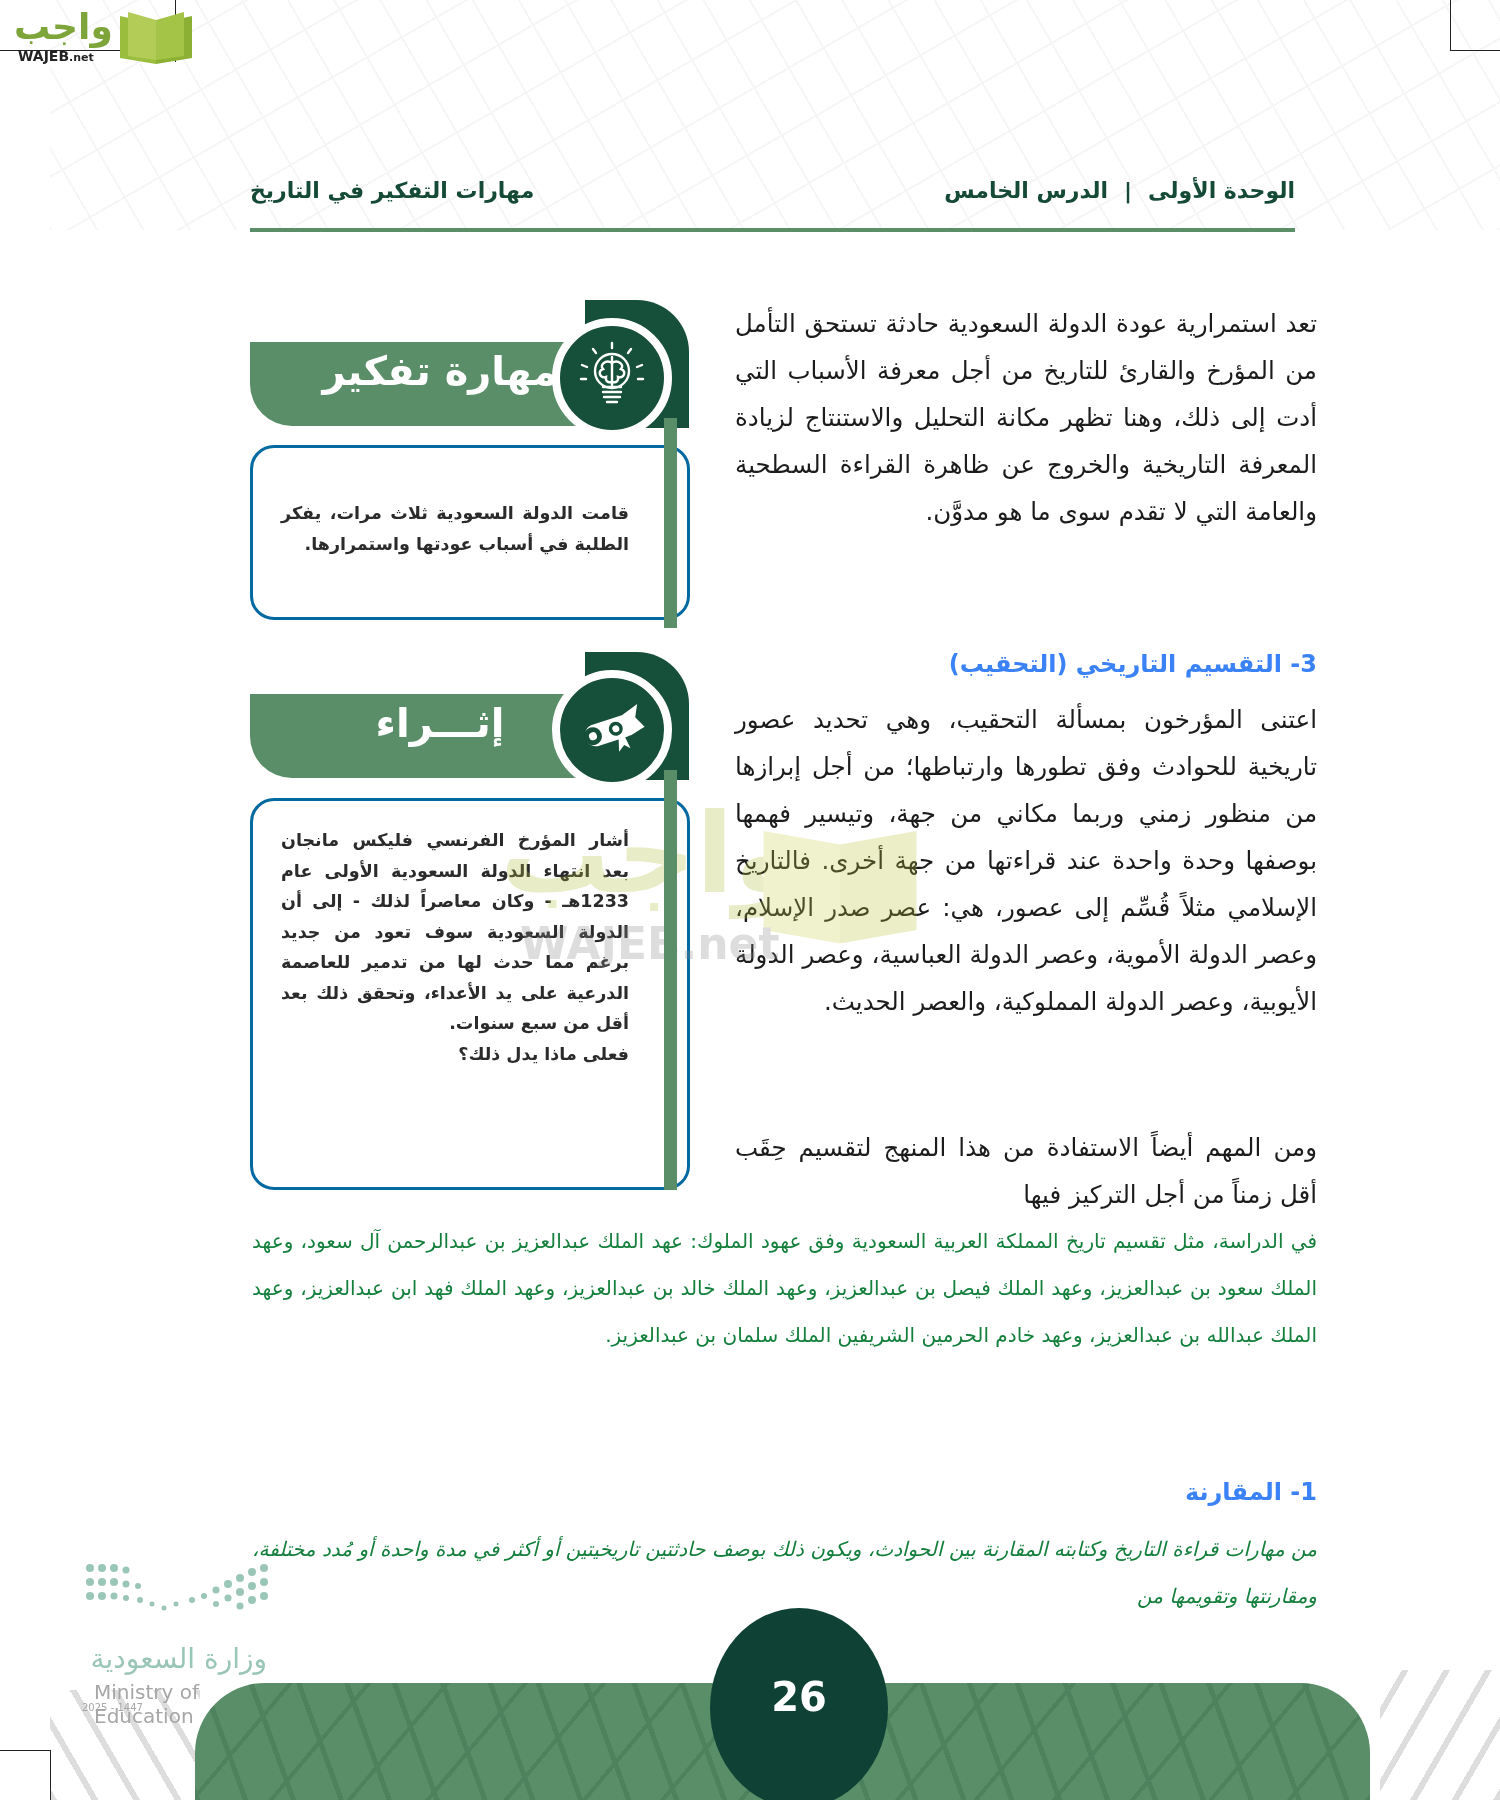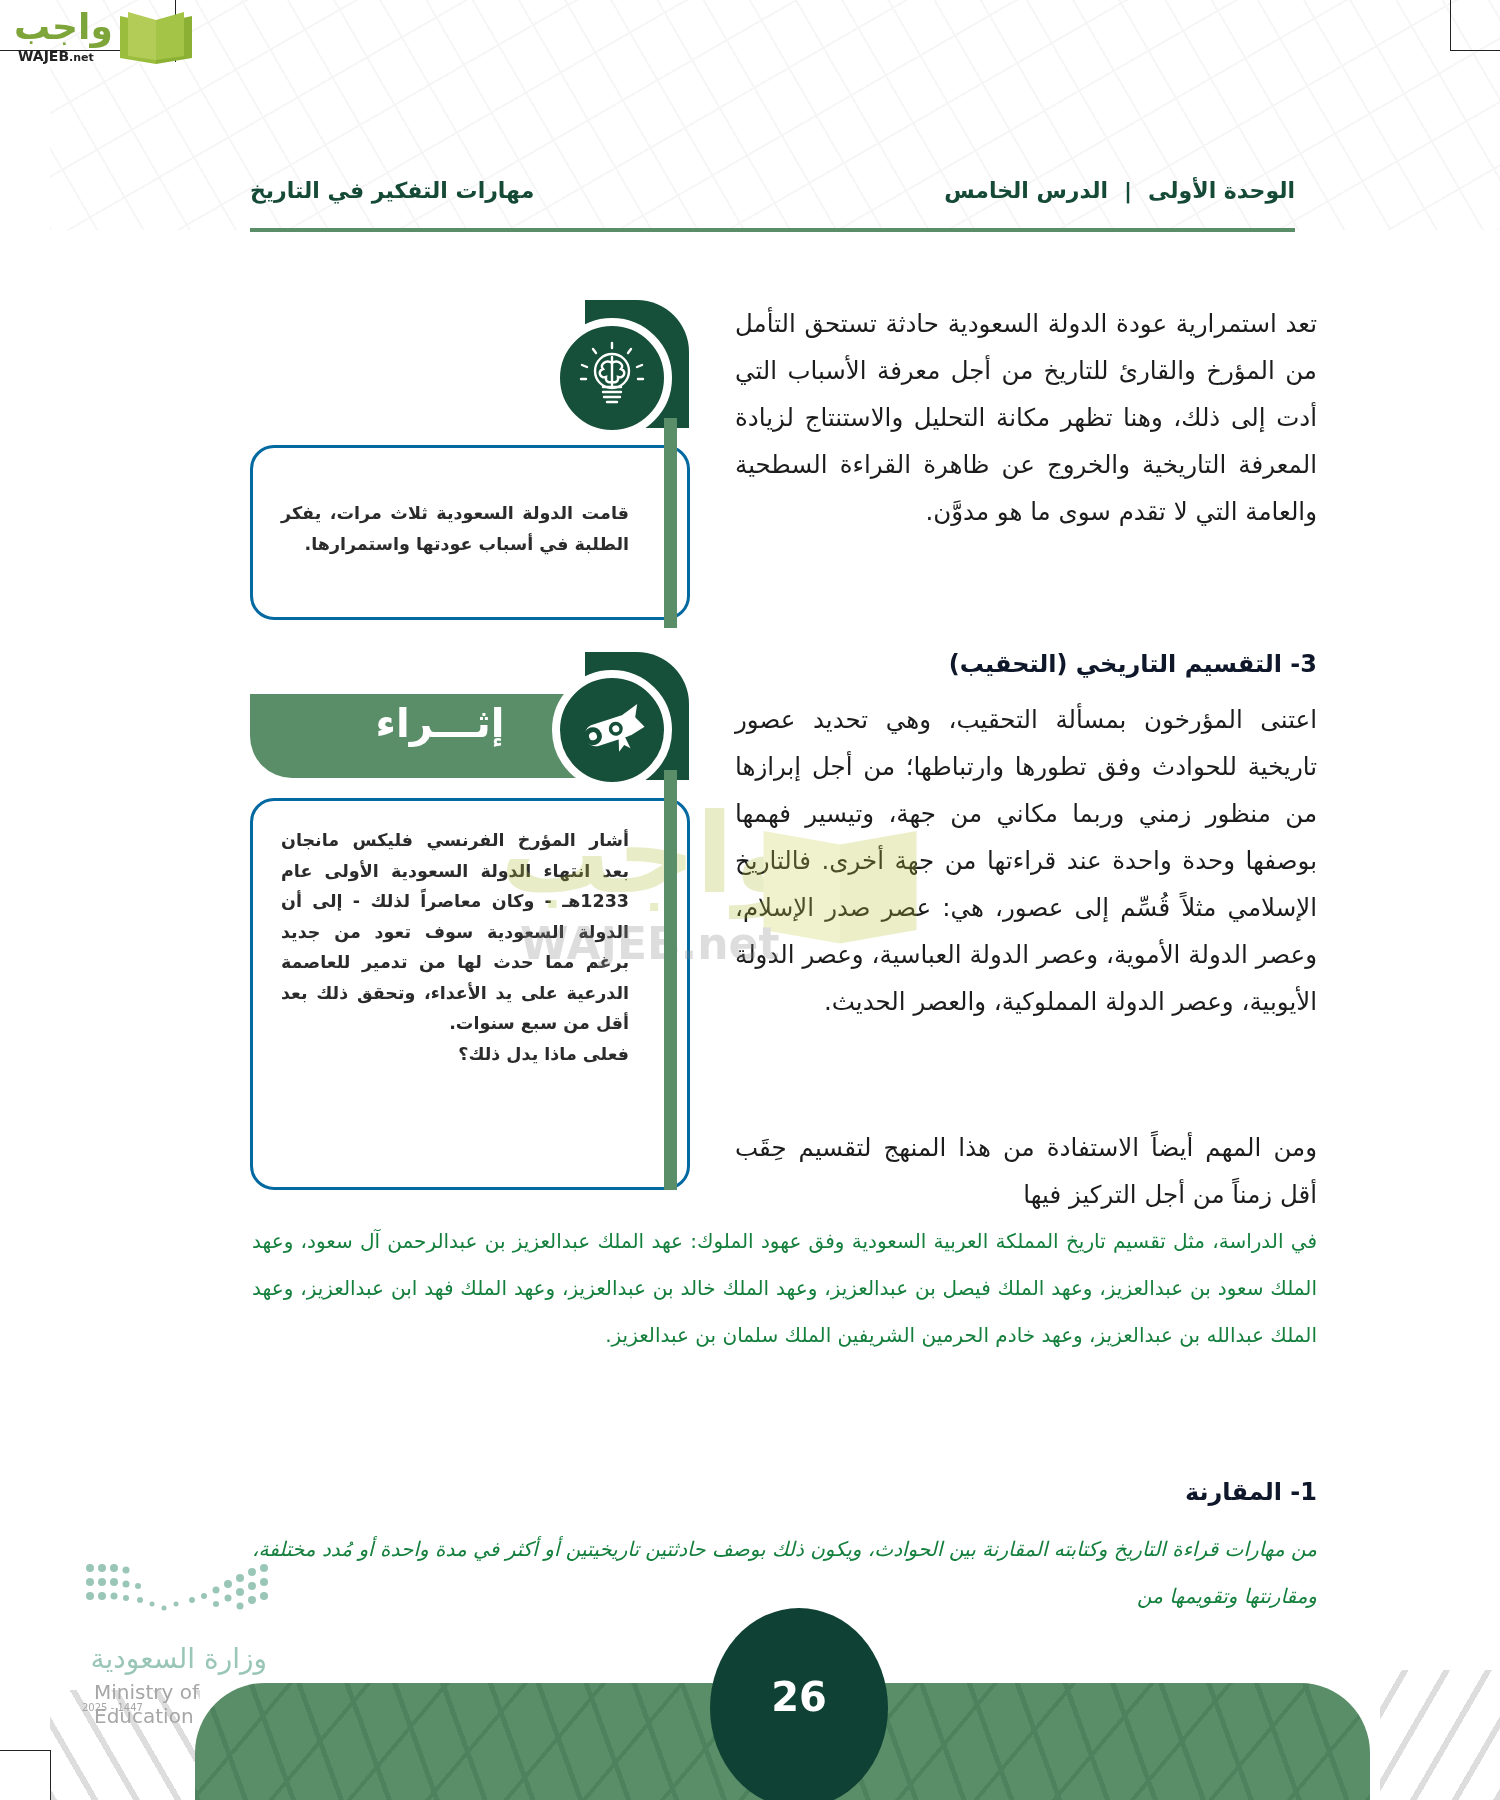--- a/index.html
+++ b/index.html
@@ -15,21 +15,21 @@
   .logo-book{position:absolute;left:108px;top:4px;width:80px;height:56px;}
   
   .header{position:absolute;left:250px;right:205px;top:170px;height:60px;direction:rtl;}
   .header-right{position:absolute;right:0;top:8px;font-size:22px;font-weight:bold;color:#154a36;}
   .header-right .sep{margin:0 16px;}
   .header-left{position:absolute;left:0;top:8px;font-size:22px;font-weight:bold;color:#154a36;}
   .header-rule{position:absolute;left:250px;right:205px;top:228px;height:4px;background:#5a8e68;}
   
   .col-text{position:absolute;right:183px;width:582px;direction:rtl;text-align:justify;text-align-last:right;font-family:"DejaVu Sans",sans-serif;font-size:24.5px;line-height:47px;color:#1c1c1c;}
   .full-text{position:absolute;right:183px;width:1065px;direction:rtl;text-align:justify;text-align-last:right;font-size:20px;line-height:47px;color:#15803d;}
-  .section-title{position:absolute;right:183px;direction:rtl;font-size:24px;font-weight:bold;color:#0f172a;margin-left:37px;}
+  .section-title{position:absolute;right:183px;direction:rtl;font-size:24px;font-weight:bold;color:#3b82f6;margin-left:37px;}
   
   .side{position:absolute;left:250px;width:440px;}
   .side-banner{position:absolute;left:0;top:42px;width:380px;height:84px;background:#5a8e68;border-radius:0 0 0 42px;}
   .side-banner-label{position:absolute;left:40px;top:6px;width:300px;text-align:center;font-size:40px;font-weight:bold;color:#fff;direction:rtl;}
   .side-corner{position:absolute;left:335px;top:0;width:104px;height:128px;background:#16503a;border-radius:0 52px 0 0;}
   .side-stripe{position:absolute;left:414px;top:118px;width:13px;background:#5a8e68;}
   .side-icon{position:absolute;left:302px;top:18px;width:104px;height:104px;border-radius:50%;background:#16503a;border:8px solid #fff;box-sizing:content-box;display:flex;align-items:center;justify-content:center;}
   .side-box{position:absolute;left:0;width:440px;border:3px solid #0369a1;border-radius:24px;box-sizing:border-box;background:rgba(255,255,255,.9);}
   .side-box-text{position:absolute;left:28px;right:58px;direction:rtl;text-align:justify;text-align-last:right;font-size:17.5px;font-weight:bold;line-height:30.5px;color:#2b2b2b;}
   .side-box-text p{margin:0;}
@@ -96,20 +96,23 @@
 <div class="full-text" style="top:1218px;">
   <span>في الدراسة، مثل تقسيم تاريخ المملكة العربية السعودية وفق عهود الملوك: عهد الملك عبدالعزيز بن عبدالرحمن آل سعود، وعهد الملك سعود بن عبدالعزيز، وعهد الملك فيصل بن عبدالعزيز، وعهد الملك خالد بن عبدالعزيز، وعهد الملك فهد ابن عبدالعزيز، وعهد الملك عبدالله بن عبدالعزيز، وعهد خادم الحرمين الشريفين الملك سلمان بن عبدالعزيز.</span>
 </div>
 
 <div class="section-title" style="top:1478px;">1- المقارنة</div>
 <div class="full-text" style="top:1526px;font-style:italic;">
   <span>من مهارات قراءة التاريخ وكتابته المقارنة بين الحوادث، ويكون ذلك بوصف حادثتين تاريخيتين أو أكثر في مدة واحدة أو مُدد مختلفة، ومقارنتها وتقويمها من</span>
 </div>
 
 <div class="side" style="top:300px;height:325px;">
+  <div class="side-banner">
+    <div class="side-banner-label">مهارة تفكير</div>
+  </div>
   <div class="side-corner"></div>
   <div class="side-stripe" style="height:200px;"></div>
   <div class="side-box" style="top:145px;height:175px;">
     <div class="side-box-text" style="top:50px;">
       <p>قامت الدولة السعودية ثلاث مرات، يفكر الطلبة في أسباب عودتها واستمرارها.</p>
     </div>
   </div>
   <div class="side-stripe" style="height:210px;top:118px;z-index:1;"></div>
   <div class="side-icon">
     <svg width="78" height="78" viewBox="0 0 78 78" fill="none" stroke="#fff" stroke-width="2.4" stroke-linecap="round">

